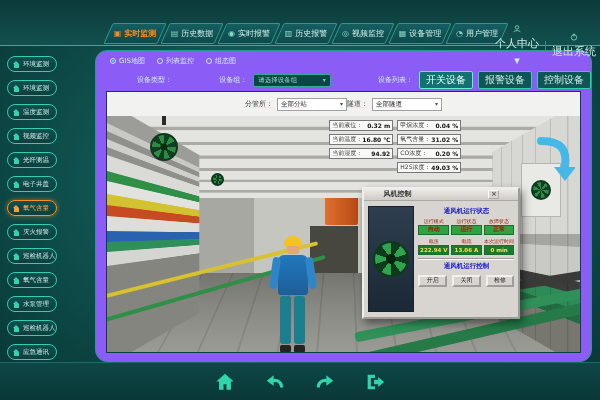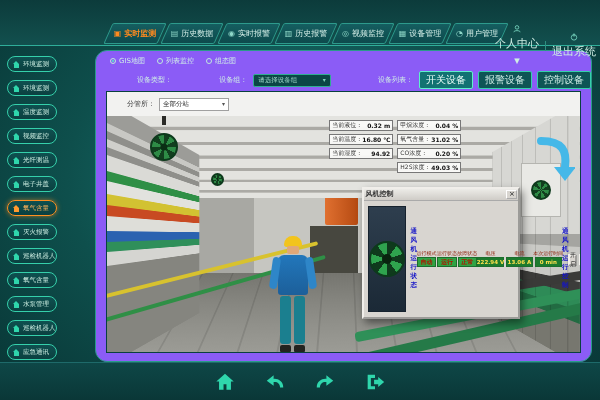--- a/index.html
+++ b/index.html
@@ -64,21 +64,21 @@
   .selbox .sval { font-size:6.5px; color:#9fd8c8; white-space:nowrap; }
   .caret { font-size:6px; color:#7fd0ba; line-height:1; }
   .dev-btn { padding:1px 6px; border:1px solid #35d0ab; border-radius:2px; background:#0e5555;
     font-size:10px; color:#cfeee6; cursor:pointer; white-space:nowrap; }
   .dev-btn.active { background:#127272; border-color:#5ff0cc; color:#eafff8; }
   .gap8 { width:10px; }
   
   .scene-wrap { position:absolute; left:10px; right:10px; top:40px; bottom:8px;
     display:flex; flex-direction:column; border:1px solid #0a4040; }
   .scene-toolbar { height:19px; background:#f2f2f0; display:flex; align-items:center;
-    justify-content:flex-start; padding:12px 20px; flex:0 0 19px; }
+    justify-content:center; padding:12px 20px; flex:0 0 19px;text-decoration:underline; }
   .stb-group { display:flex; align-items:center; gap:4px; }
   .stb-label { font-size:7px; color:#444; white-space:nowrap; }
   .stb-select { width:70px; height:13px; background:#fff; border:1px solid #a0a0a0;
     display:flex; align-items:center; justify-content:space-between; padding:0 3px; cursor:pointer; }
   .stb-select .sval { font-size:6.5px; color:#222; }
   .stb-select .caret { color:#555; }
   .viewport { position:relative; flex:1; overflow:hidden; background:#a8a8a3; }
   .far-wall { position:absolute; left:31%; width:34%; top:14%; height:72%; background:#c6c6c1; }
   .far-opening { position:absolute; left:35%; width:30%; bottom:0; height:55%; background:#47473f; }
   .orange-pipe { position:absolute; left:46%; width:7%; top:-6%; height:52%;
@@ -138,33 +138,33 @@
   .env-overlay { position:absolute; left:47%; top:4px; display:flex; gap:4px; z-index:6; }
   .env-col { display:flex; flex-direction:column; gap:3px; }
   .env-box { width:64px; height:11px; background:rgba(250,250,248,.95); border:1px solid #777;
     display:flex; align-items:center; justify-content:space-between; padding:0 2px; }
   .env-box .el { font-size:6px; color:#333; white-space:nowrap; }
   .env-box .ev { font-size:6px; color:#111; font-weight:bold; white-space:nowrap; }
   
   .dialog { position:absolute; left:54%; top:30%; width:158px; background:#d8d5d0;
     border:2px outset #f0eeea; box-shadow:3px 4px 8px rgba(0,0,0,.45); z-index:8; }
   .dlg-titlebar { height:12px; background:linear-gradient(180deg,#ecebe7,#cfccc7);
-    display:flex; align-items:center; justify-content:space-between; padding:0 1px;
+    display:flex; align-items:center; justify-content:space-between; padding:0 19px;
     border-bottom:1px solid #aaa;gap:32px; }
   .dlg-title { font-size:7px; font-weight:bold; color:#333; }
   .dlg-close { width:11px; height:9px; background:#d8d5d0; border:1px outset #fff;
     font-size:7px; line-height:7px; text-align:center; color:#222; cursor:pointer; }
   .dlg-body { display:flex; gap:4px; padding:5px 4px; }
   .fan-pane { width:46px; height:106px; background:linear-gradient(180deg,#2e3e4e,#1b2936);
     display:flex; align-items:center; justify-content:center; border:1px solid #16222e; }
   .fan-pane .fanbig { position:relative; width:36px; height:36px; border-radius:50%;
     border:2px solid #0d3a1c; background:repeating-conic-gradient(#0f3a1c 0 36deg,#2fa34e 36deg 72deg); }
   .fan-pane .fanbig::after { content:""; position:absolute; left:50%; top:50%; width:10px; height:10px;
     transform:translate(-50%,-50%); background:#09230f; border-radius:50%; }
-  .info-pane { flex:1; display:flex; flex-direction:row; align-items:center; }
+  .info-pane { flex:1; display:flex; flex-direction:column; align-items:center; }
   .dlg-h { font-size:6.5px; font-weight:bold; color:#1414c8; margin:1px 0 2px; }
   .trio { display:flex; justify-content:space-between; width:100%; }
   .trio .col { width:32%; display:flex; flex-direction:column; align-items:center; gap:1px; }
   .rlabel { font-size:5px; color:#8b1a00; white-space:nowrap; }
   .gbox { width:100%; height:10px; background:#2fa344; border:1px solid #1c6e2c;
     display:flex; align-items:center; justify-content:center; }
   .gbox.status span { font-size:6px; font-weight:bold; color:#b01400; }
   .gbox.metric { background:#1c7a2e; }
   .gbox.metric span { font-size:5.5px; font-weight:bold; color:#ffe14d; white-space:nowrap; }
   .dlg-div { width:100%; border-top:1px solid #999; border-bottom:1px solid #fff; margin:3px 0 1px; }
@@ -369,20 +369,27 @@
     <div class="scene-toolbar">
 
         <div class="stb-group">
           <span class="stb-label">分管所：</span>
           <div class="stb-select">
             <span class="sval">全部分站</span>
             <span class="caret">▾</span>
           </div>
         </div>
 
+        <div class="stb-group">
+          <span class="stb-label">隧道：</span>
+          <div class="stb-select">
+            <span class="sval">全部隧道</span>
+            <span class="caret">▾</span>
+          </div>
+        </div>
 
       </div>
 
     <div class="viewport">
       <div class="far-wall">
         <div class="far-opening"></div>
       </div>
       <div class="orange-pipe"></div>
       <div class="ceiling"></div>
       <div class="floor"></div>

